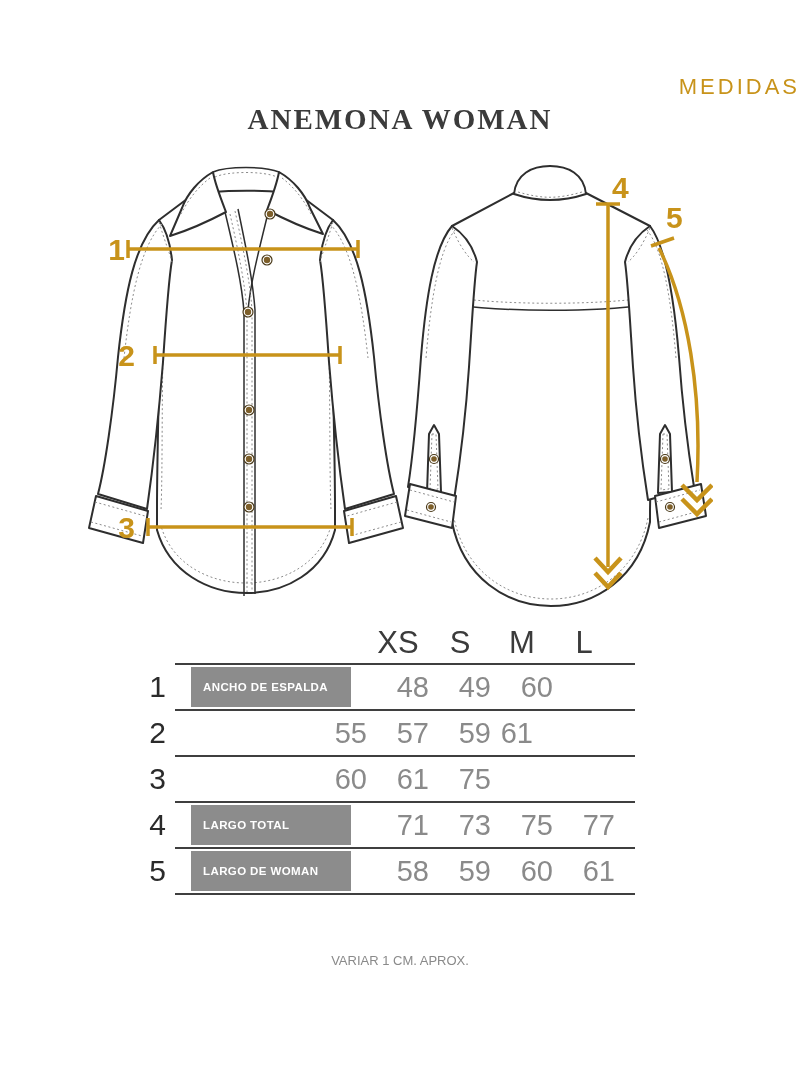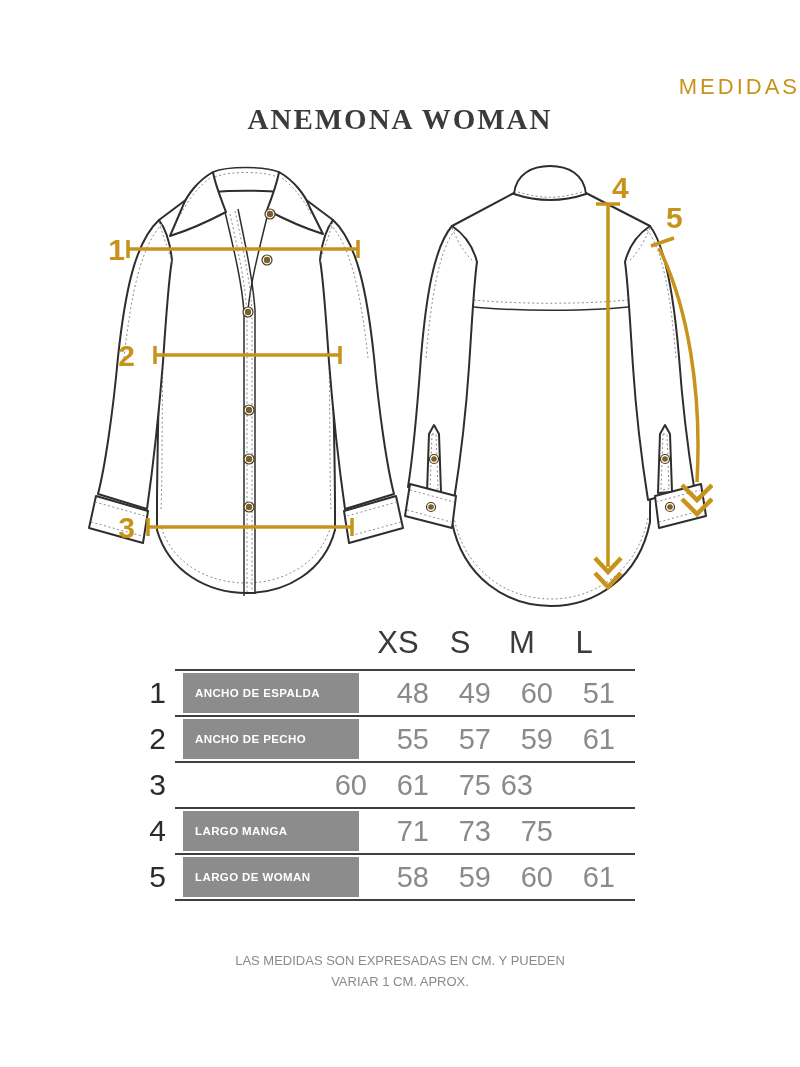--- a/index.html
+++ b/index.html
@@ -23,21 +23,21 @@
 
   
   .size-table {
     position:absolute; left:145px; top:622px; width:490px;
   }
   .size-grid-row {
     display:grid;
     grid-template-columns:30px 192px 62px 62px 62px 82px;
     position:relative; height:46px;
   }
-  .size-grid-row.header-row { height:42px; margin-bottom:6px; }
+  .size-grid-row.header-row { height:42px; margin-bottom:0; }
   .size-grid-row.data-row::before {
     content:""; position:absolute; left:30px; right:0; top:-1px;
     height:2px; background:#3F3F3F;
   }
   .size-grid-row.data-row:last-child::after {
     content:""; position:absolute; left:30px; right:0; bottom:-1px;
     height:2px; background:#3F3F3F;
   }
   .size-cell {
     text-align:center; font-size:31px; color:#3B3B3B;
@@ -45,21 +45,21 @@
   }
   .size-cell.pad-r { padding-right:20px; }
   .tnum {
     font-size:30px; color:#2B2B2B; text-align:right;
     padding-right:9px; line-height:46px;
   }
   .tlabel {
     background:#8C8C8C; color:#ffffff; font-weight:700;
     font-size:11.5px; letter-spacing:.4px;
     display:flex; align-items:center; padding-left:12px;
-    margin:3px 8px;
+    margin:3px 16px;
   }
   .tval {
     font-size:29px; color:#8A8A8A; text-align:right; line-height:46px;
   }
   .tval.pad-r { padding-right:20px; }
 
   .footer-note {
     position:absolute; top:951px; left:0; width:800px;
     text-align:center; font-size:13px; color:#8A8A8A; line-height:1.6;
   }
@@ -235,54 +235,51 @@
     <div class="size-cell">M</div>
     <div class="size-cell pad-r">L</div>
   </div>
 
   <div class="size-grid-row data-row">
     <div class="tnum">1</div>
     <div class="tlabel">ANCHO DE ESPALDA</div>
     <div class="tval">48</div>
     <div class="tval">49</div>
     <div class="tval">60</div>
-    <div class="tval pad-r">51</div>
   </div>
 
   <div class="size-grid-row data-row">
     <div class="tnum">2</div>
-    <div class="tlabel">ANCHO DE PECHO</div>
     <div class="tval">55</div>
     <div class="tval">57</div>
     <div class="tval">59</div>
     <div class="tval pad-r">61</div>
   </div>
 
   <div class="size-grid-row data-row">
     <div class="tnum">3</div>
     <div class="tval">60</div>
     <div class="tval">61</div>
     <div class="tval">75</div>
-    <div class="tval pad-r">63</div>
   </div>
 
   <div class="size-grid-row data-row">
     <div class="tnum">4</div>
-    <div class="tlabel">LARGO MANGA</div>
+    <div class="tlabel">LARGO TOTAL</div>
     <div class="tval">71</div>
     <div class="tval">73</div>
     <div class="tval">75</div>
+    <div class="tval pad-r">77</div>
   </div>
 
   <div class="size-grid-row data-row">
     <div class="tnum">5</div>
     <div class="tlabel">LARGO DE WOMAN</div>
     <div class="tval">58</div>
     <div class="tval">59</div>
     <div class="tval">60</div>
     <div class="tval pad-r">61</div>
   </div>
 </div>
 
 <div class="footer-note">
-  <div>LAS MEDIDAS SON EXPRESADAS EN CM. Y PUEDEN</div>
   <div>VARIAR 1 CM. APROX.</div>
 </div>
 
 </body></html>

